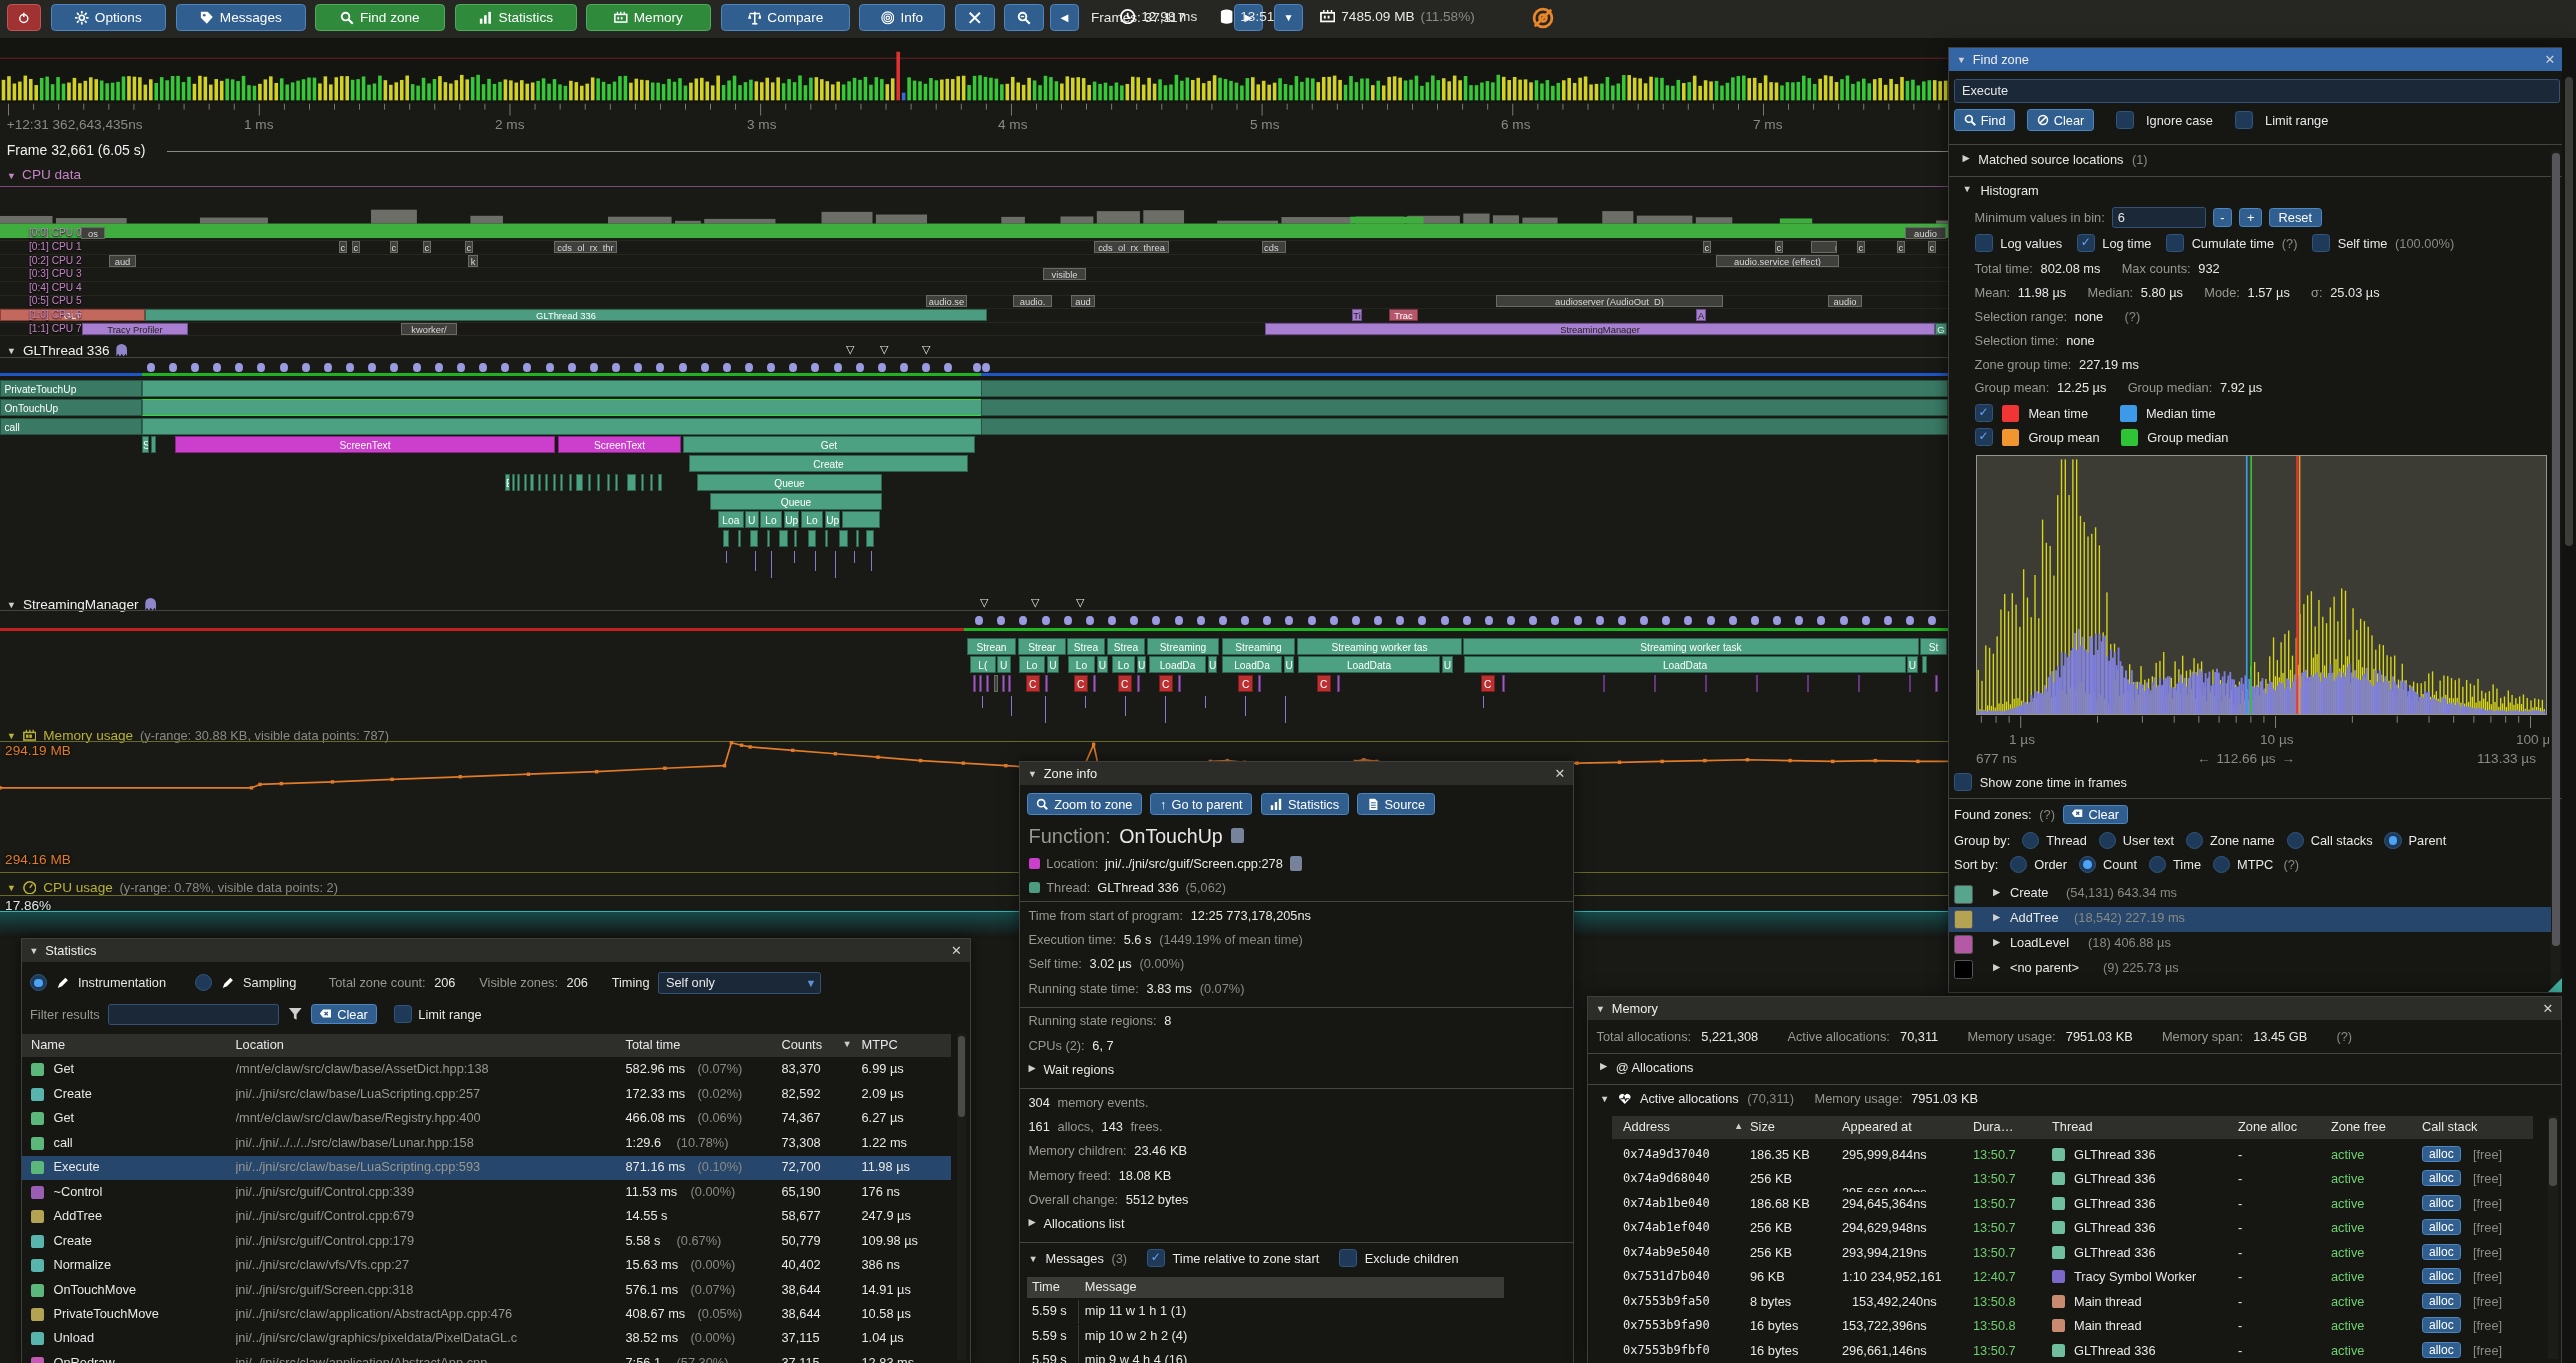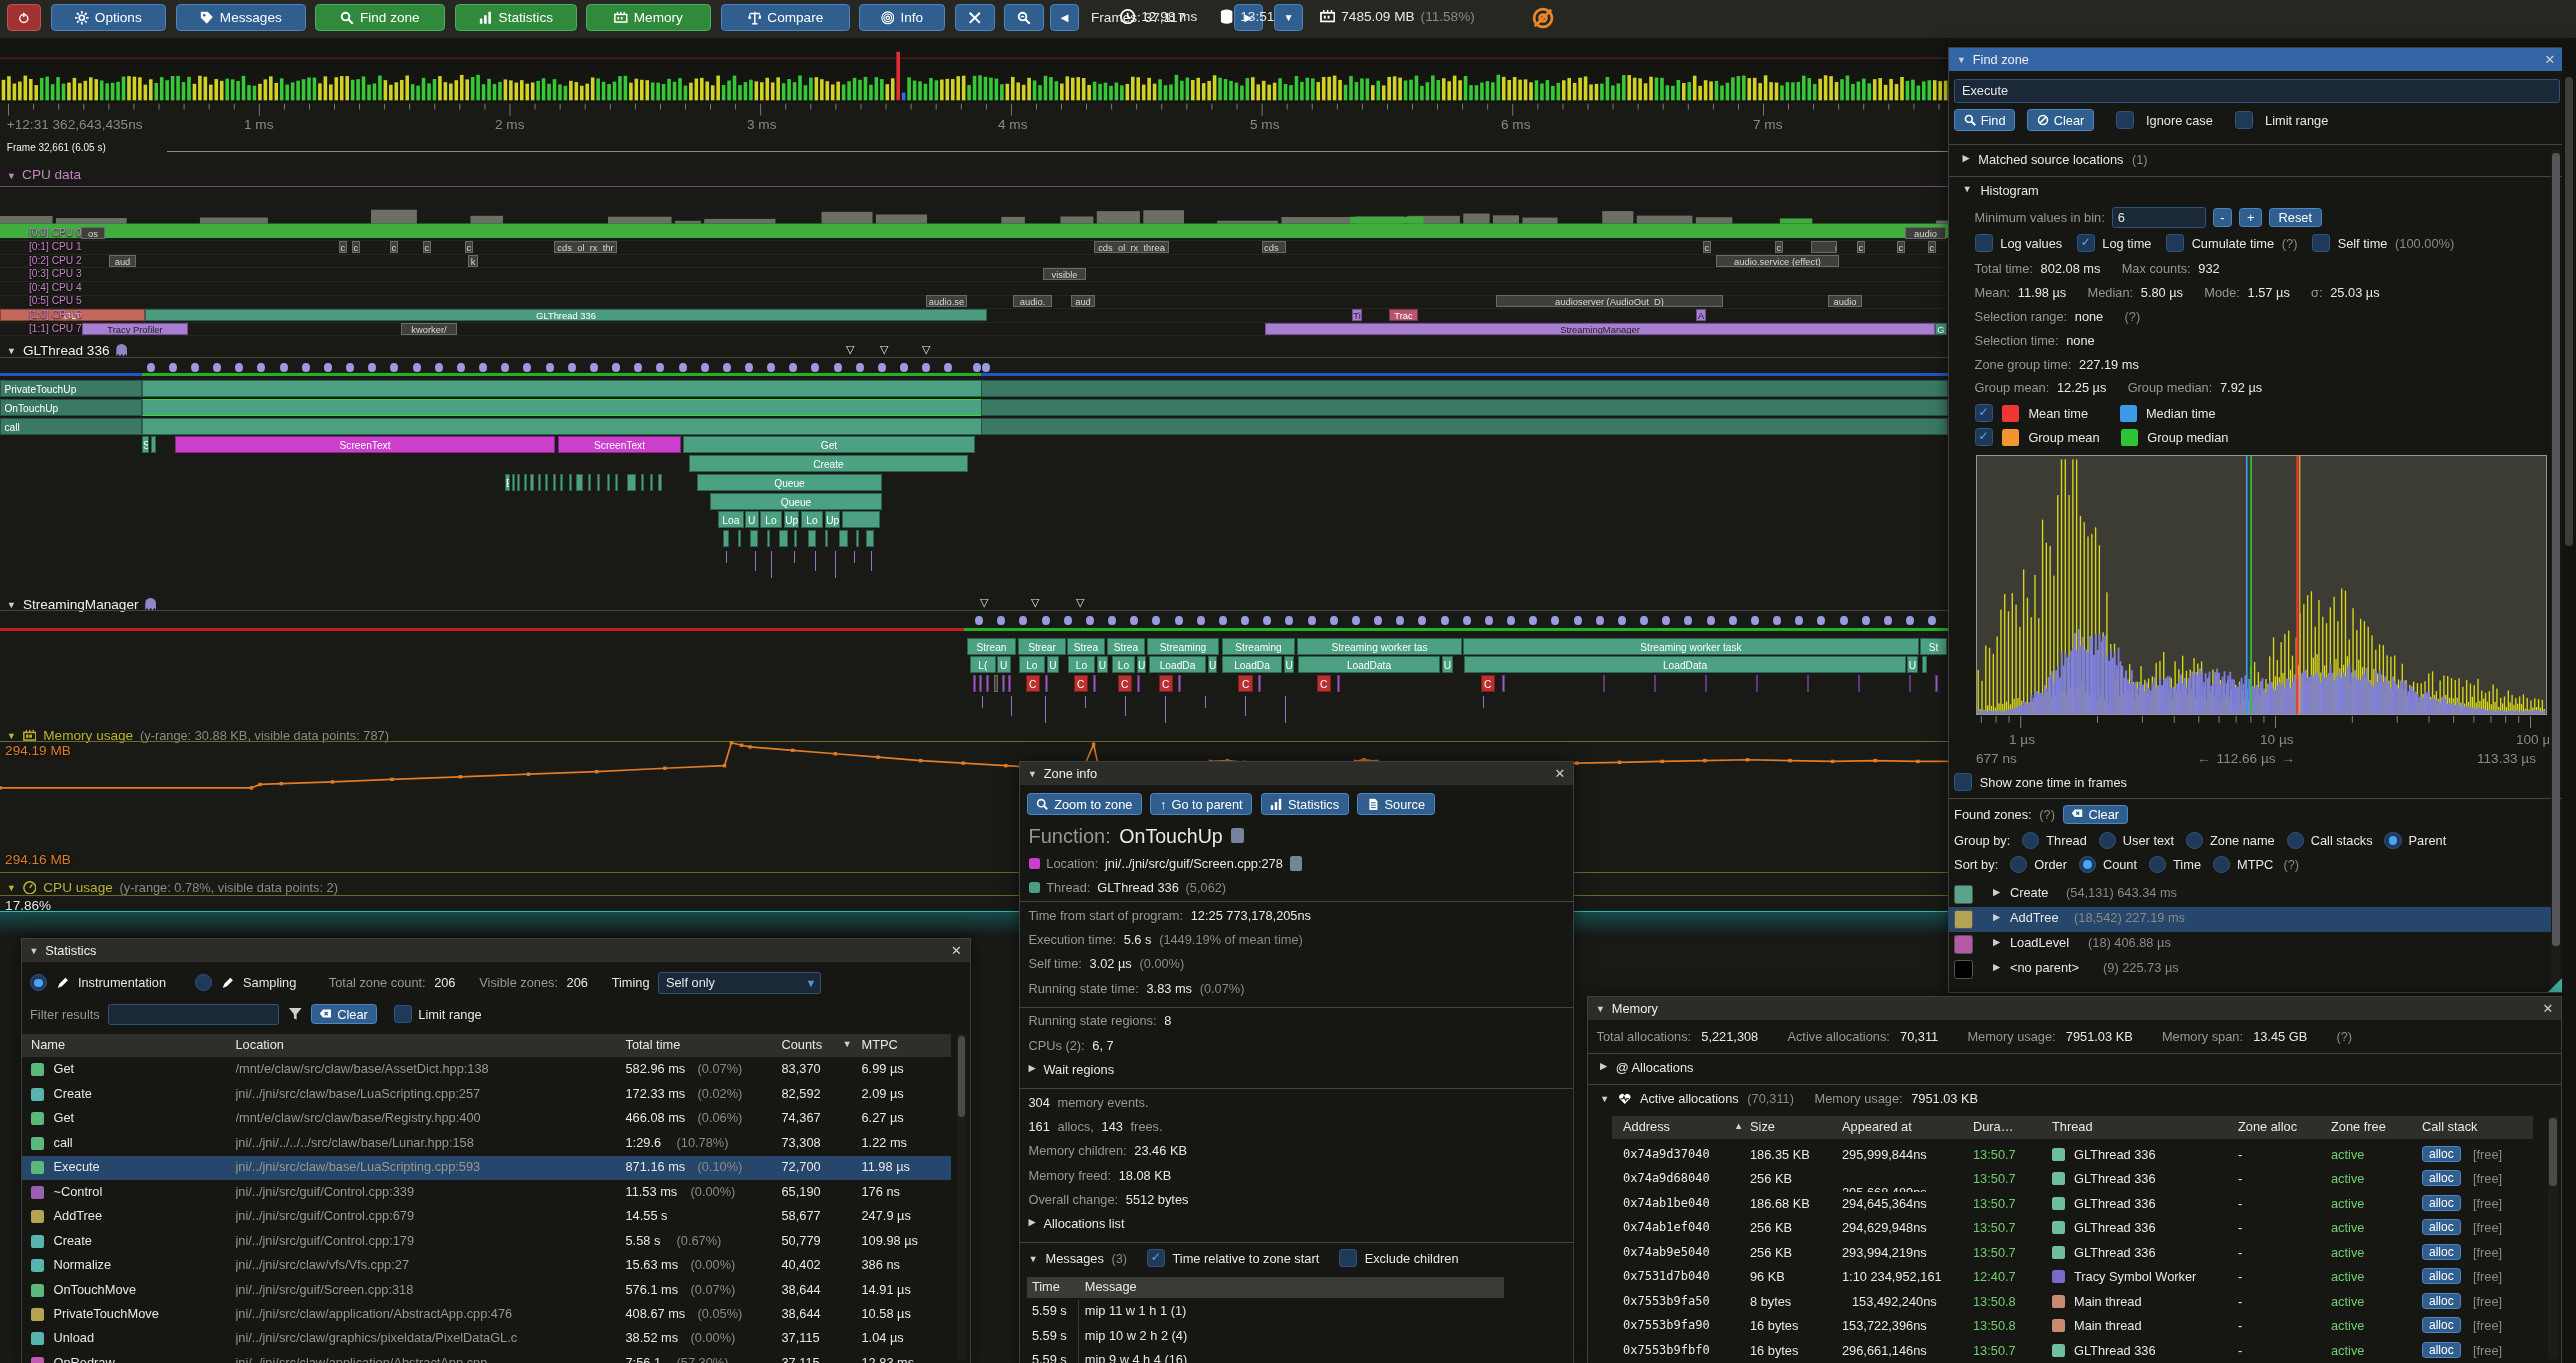--- a/index.html
+++ b/index.html
@@ -783,21 +783,21 @@
       </svg>
       <div class="abs" style="left: 244px; top: 14.5px; color: rgb(138, 138, 132); font-size: 13.6px;">1 ms</div>
       <div class="abs" style="left: 495px; top: 14.5px; color: rgb(138, 138, 132); font-size: 13.6px;">2 ms</div>
       <div class="abs" style="left: 747px; top: 14.5px; color: rgb(138, 138, 132); font-size: 13.6px;">3 ms</div>
       <div class="abs" style="left: 998px; top: 14.5px; color: rgb(138, 138, 132); font-size: 13.6px;">4 ms</div>
       <div class="abs" style="left: 1250px; top: 14.5px; color: rgb(138, 138, 132); font-size: 13.6px;">5 ms</div>
       <div class="abs" style="left: 1501px; top: 14.5px; color: rgb(138, 138, 132); font-size: 13.6px;">6 ms</div>
       <div class="abs" style="left: 1753px; top: 14.5px; color: rgb(138, 138, 132); font-size: 13.6px;">7 ms</div>
     </div>
   <div class="abs" style="left:6.8px;top:117px;color:#8a8a84;font-size:13.6px;">+12:31 362,643,435ns</div>
-  <div class="abs" style="left:6.8px;top:142px;color:#f0f0f0;font-size:10px;">Frame 32,661 (6.05 s)</div>
+  <div class="abs" style="left:6.8px;top:142px;color:#f0f0f0;font-size:14px;">Frame 32,661 (6.05 s)</div>
   <div class="hline" style="left:167px;top:151px;width:1783px;background:#8a8a84;"></div>
 
   <div class="abs" id="cpu-section" style="left:0;top:165px;width:2576px;height:177px;">
       <div class="seclabel" style="left: 6.8px; top: 1.7px; color: rgb(197, 131, 197);"><span class="caret" style="color: rgb(197, 131, 197); margin-right: 6px;">▼</span><span>CPU data</span></div>
       <div class="hline" style="left: 0px; top: 20.5px; width: 1952px; background: rgb(122, 74, 122);"></div>
       <svg width="2576" height="60" style="position: absolute; left: 0px; top: 25.6px;" viewBox="0 0 3022 70">
         <rect x="0" y="29.0809626551722" width="61.6169423142527" height="8.9190373448278" fill="#6e6e68"></rect>
         <rect x="65.6169423142527" y="31.543756006538754" width="82.99008038872391" height="6.4562439934612454" fill="#6e6e68"></rect>
         <rect x="234.55539891149635" y="30.953131673835745" width="79.74844661436437" height="7.046868326164255" fill="#6e6e68"></rect>
         <rect x="435.25730262103366" y="21.73696779587165" width="53.79489447539435" height="16.26303220412835" fill="#6e6e68"></rect>

